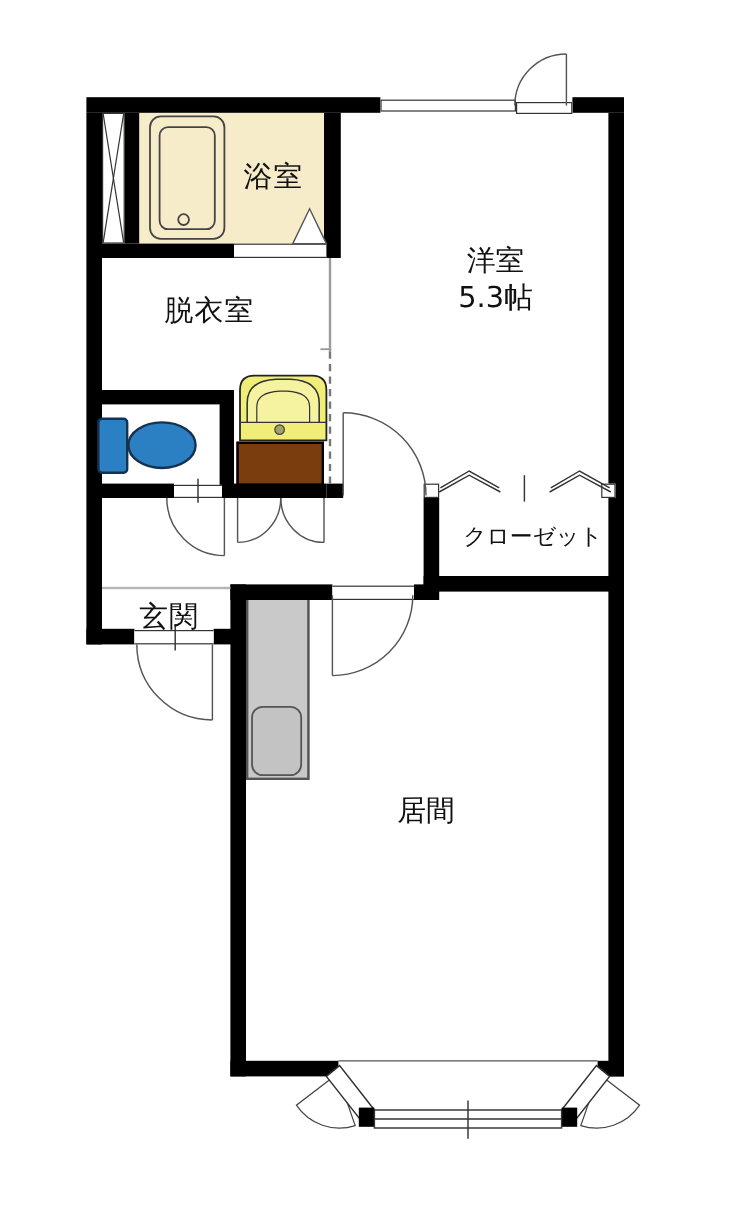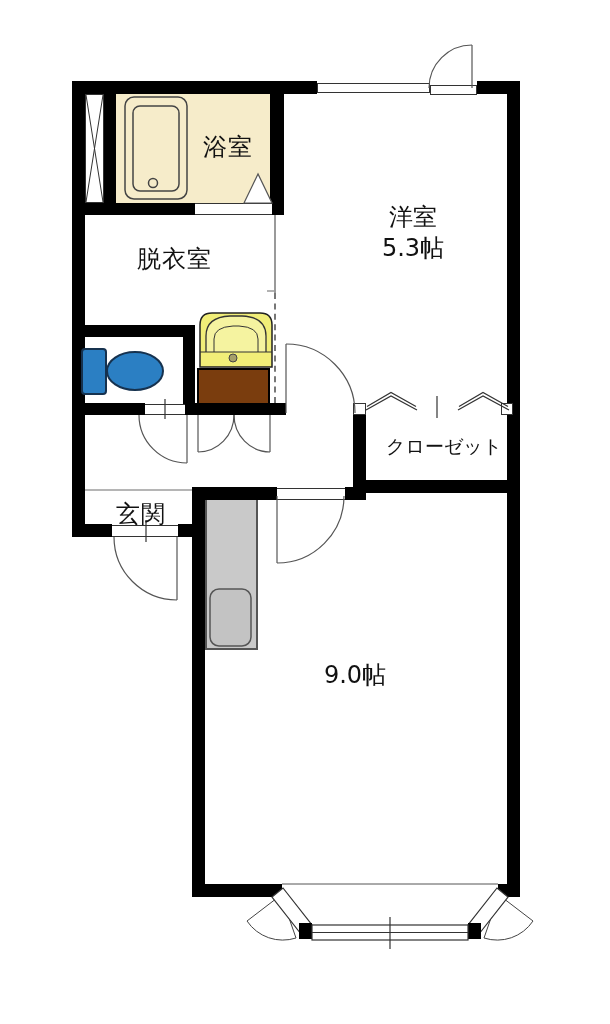--- a/index.html
+++ b/index.html
@@ -165,16 +165,16 @@
 
   <span class="room-label" style="left:203px;top:131px;">浴室</span>
   <span class="room-label" style="left:137px;top:243px;">脱衣室</span>
   <div class="label-block" style="left:358px;top:202px;width:110px;">
     <div>洋室</div>
     <div>5.3帖</div>
   </div>
   <span class="room-label small" style="left:386px;top:434px;">クローゼット</span>
   <span class="room-label" style="left:100px;top:498px;margin-left:16px;">玄関</span>
   <div class="label-block" style="left:300px;top:660px;width:110px;">
-    <div>9.0帖</div>
+    <div>居間</div>
   </div>
 
 </div>
 
 </body></html>

